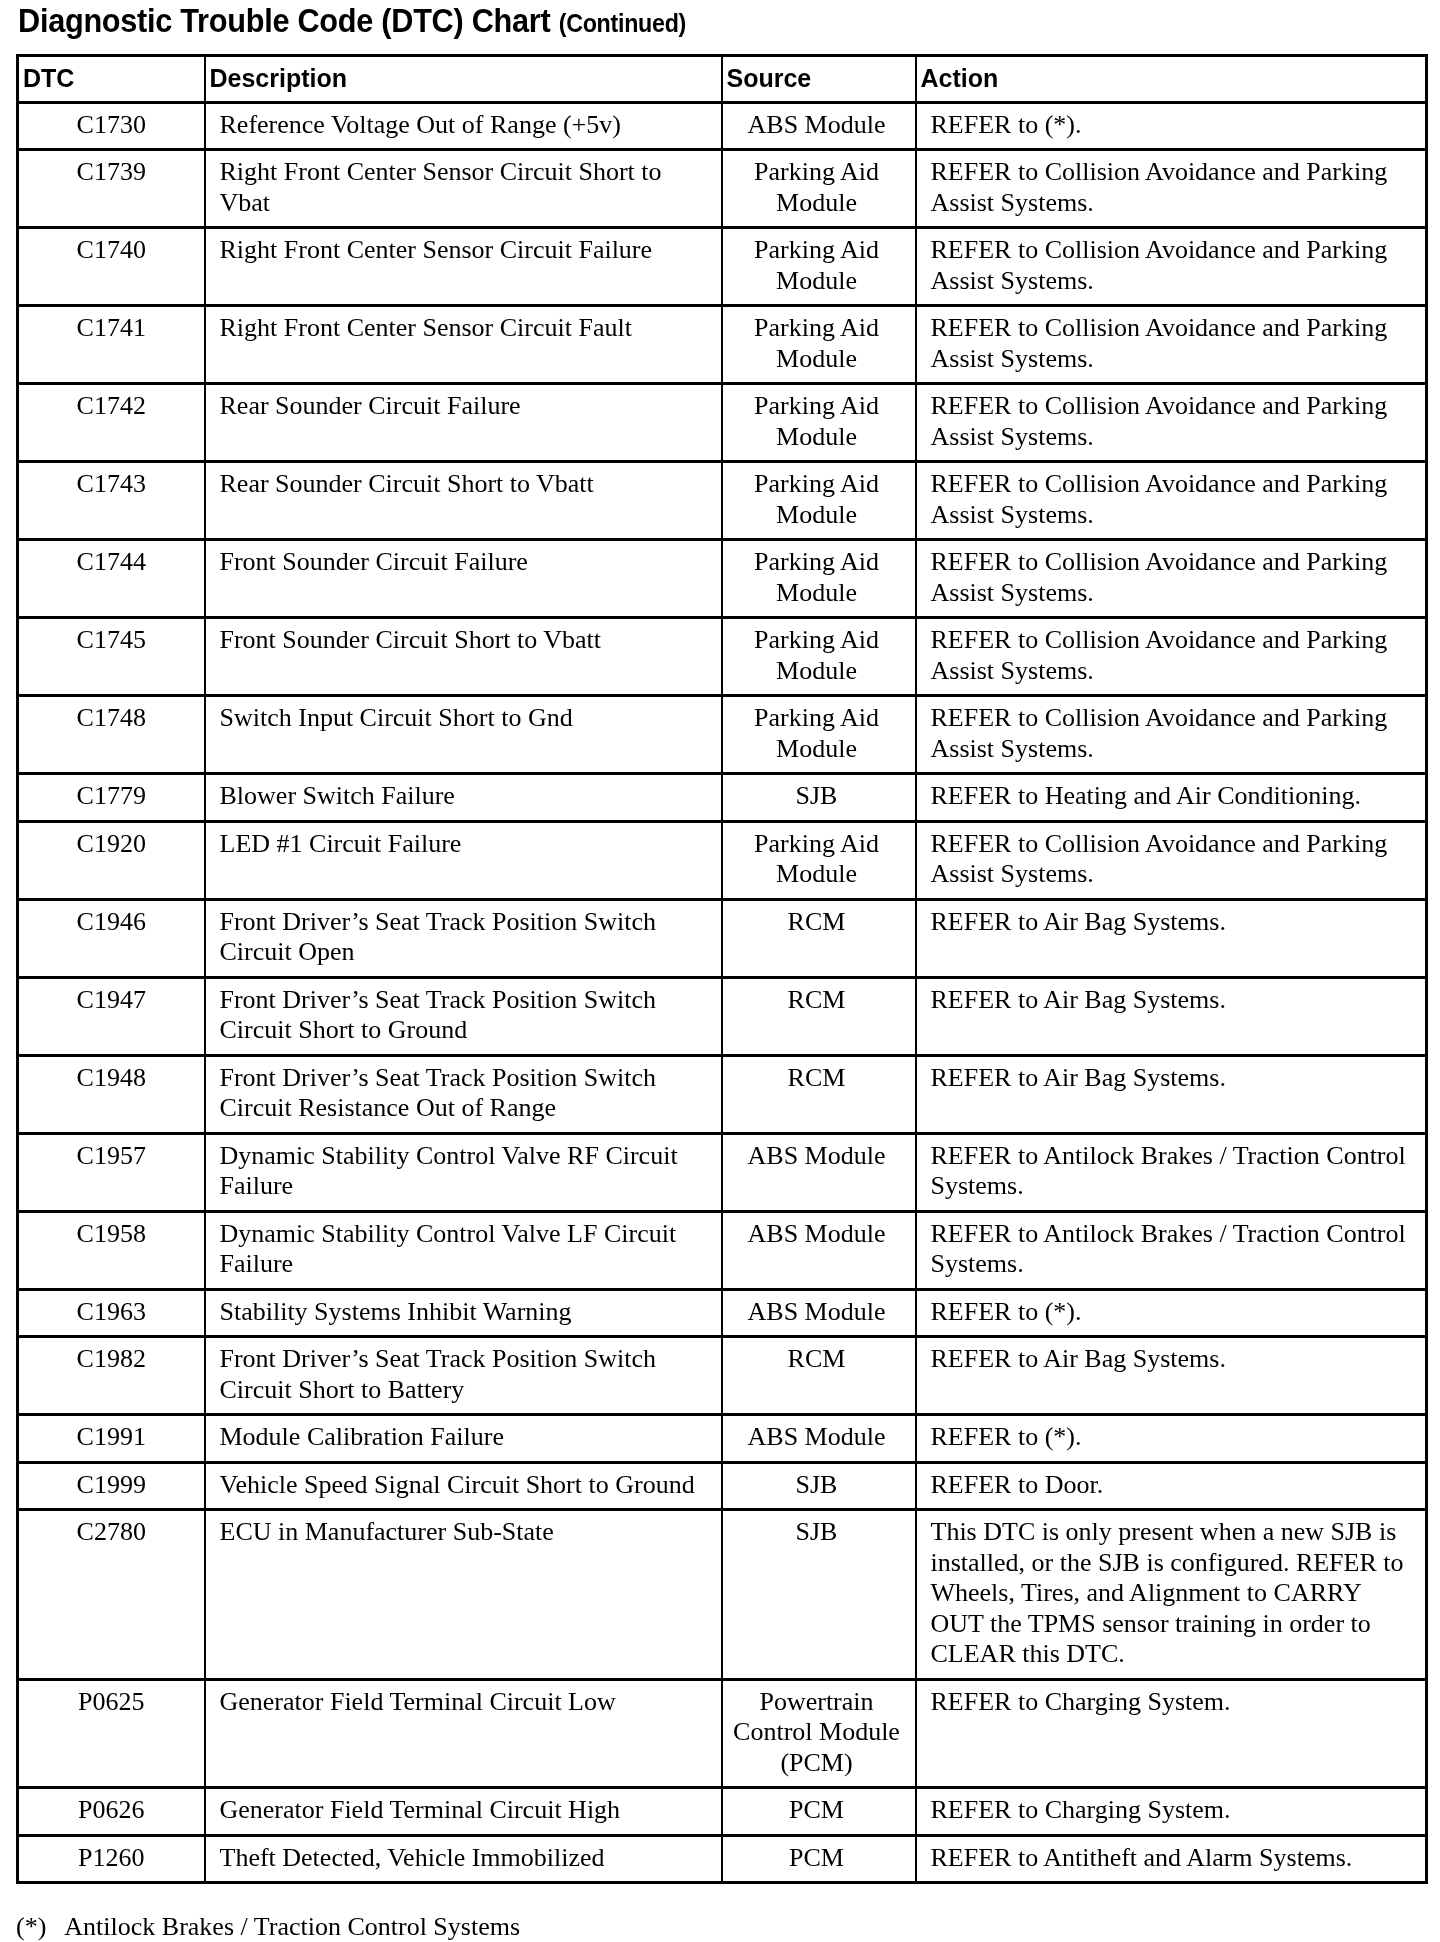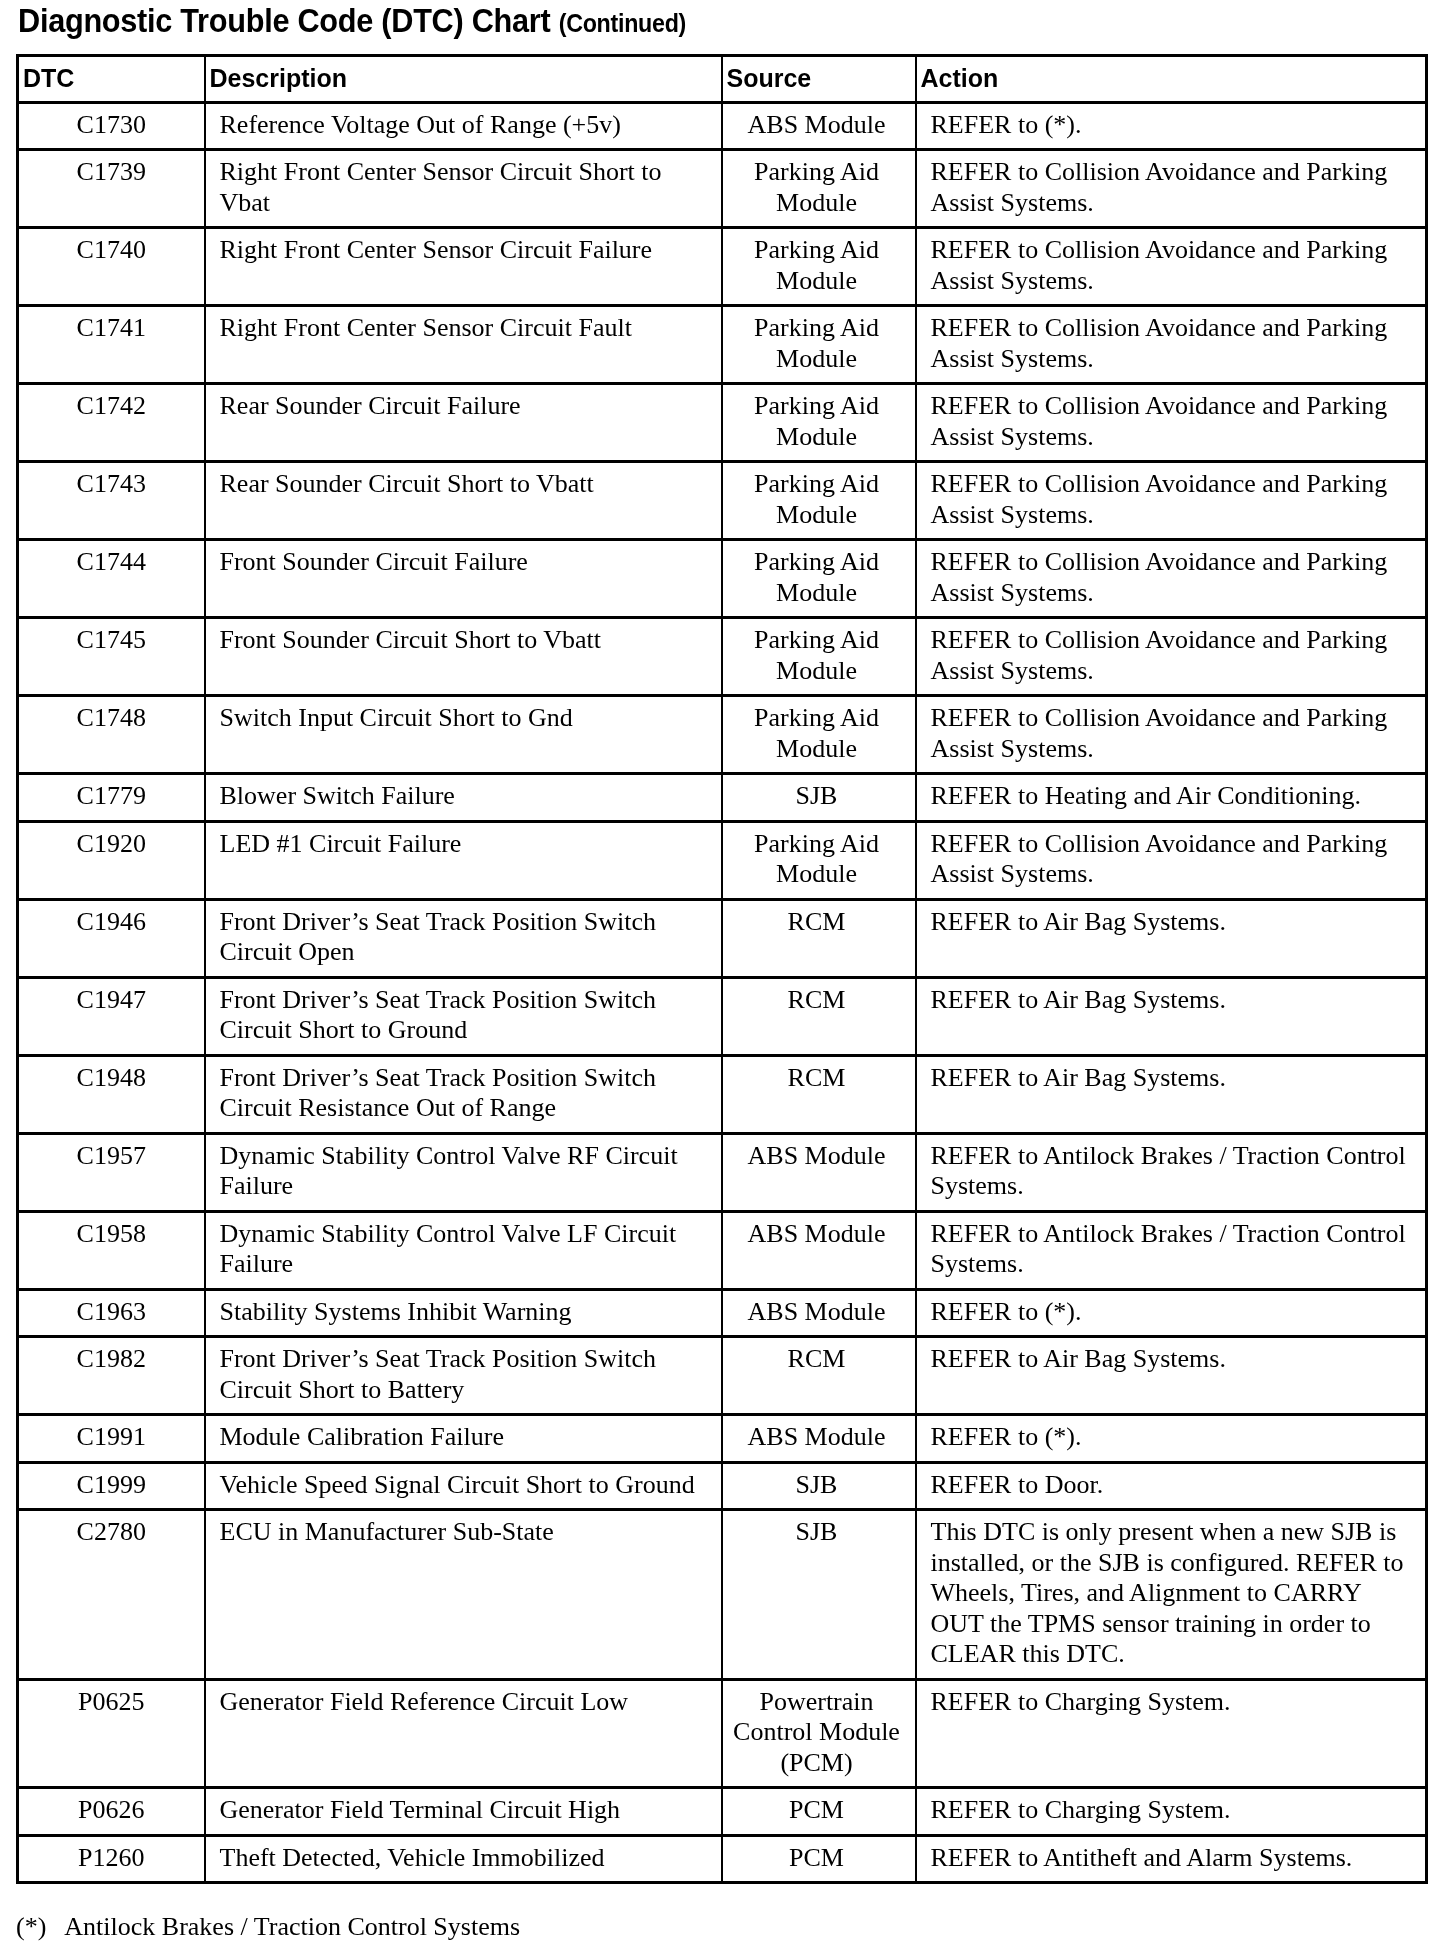--- a/index.html
+++ b/index.html
@@ -162,21 +162,21 @@
         <td>REFER to Door.</td>
       </tr>
       <tr class="thick">
         <td class="c dtc">C2780</td>
         <td>ECU in Manufacturer Sub-State</td>
         <td class="c src">SJB</td>
         <td>This DTC is only present when a new SJB is installed, or the SJB is configured. REFER to Wheels, Tires, and Alignment to CARRY OUT the TPMS sensor training in order to CLEAR this DTC.</td>
       </tr>
       <tr class="thick">
         <td class="c dtc">P0625</td>
-        <td>Generator Field Reference Circuit Low</td>
+        <td>Generator Field Terminal Circuit Low</td>
         <td class="c src">Powertrain Control Module (PCM)</td>
         <td>REFER to Charging System.</td>
       </tr>
       <tr class="thick">
         <td class="c dtc">P0626</td>
         <td>Generator Field Terminal Circuit High</td>
         <td class="c src">PCM</td>
         <td>REFER to Charging System.</td>
       </tr>
       <tr class="thick">

